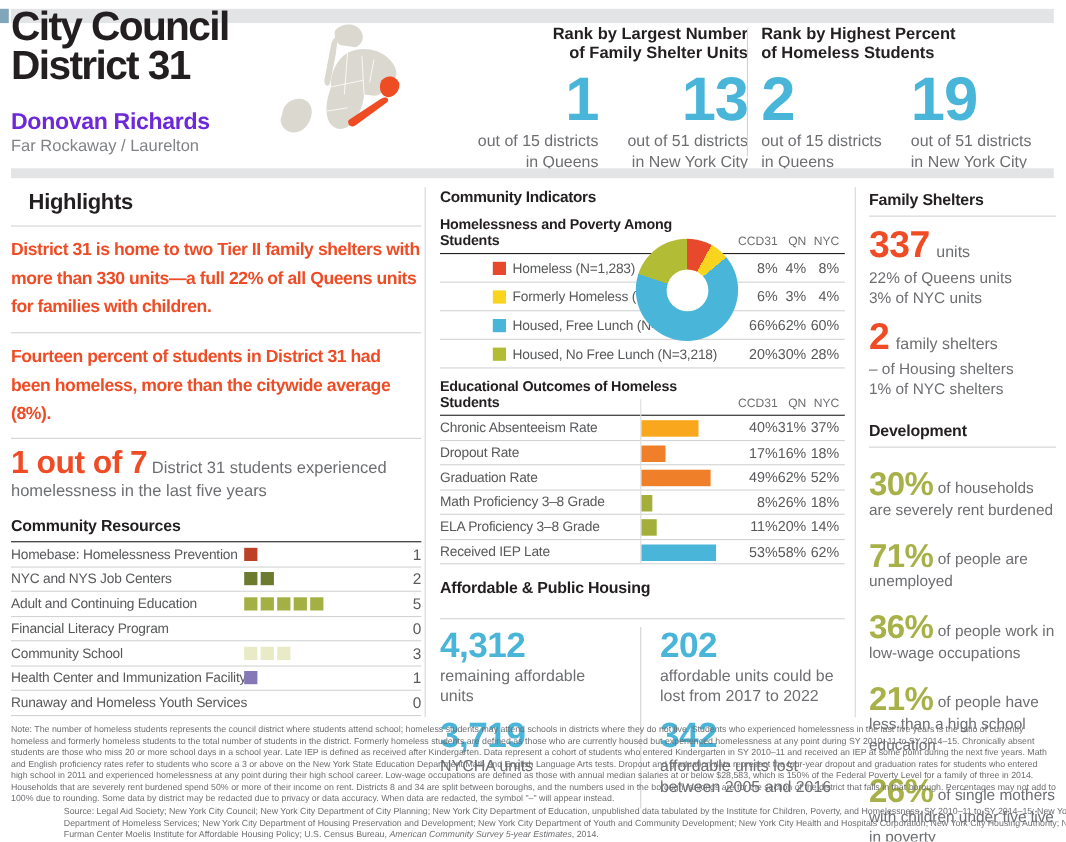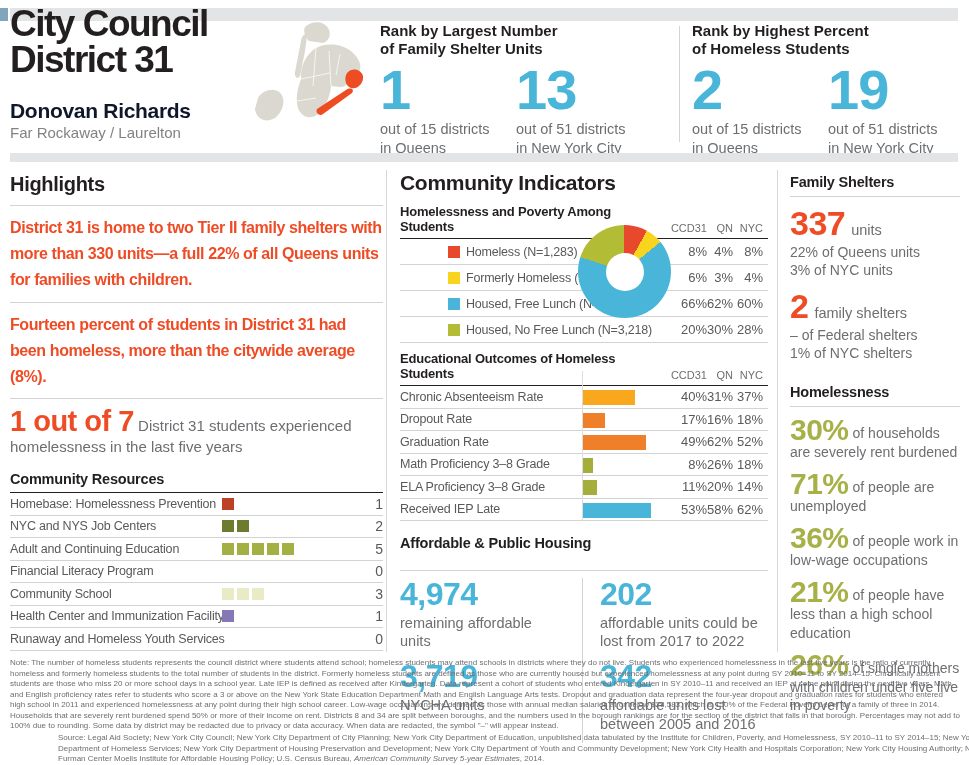--- a/index.html
+++ b/index.html
@@ -12,60 +12,60 @@
   .abs { position:absolute; }
 
   
   .top-bar { left:10px; top:8px; width:948px; height:13px; background:#e3e4e5; }
   .corner-mark { left:0; top:8px; width:8px; height:13px; background:#7fa6ba; }
   .header-sep { left:10px; top:153px; width:948px; height:9px; background:#e3e4e5; }
 
   
   .h1 { left:10px; top:6px; width:270px; font-size:37px; font-weight:bold;
         letter-spacing:-1.5px; line-height:0.96; color:#231f20; }
-  .member { left:10px; top:99px; font-size:21px; font-weight:bold; color:#0f172a; letter-spacing:-0.3px; }
+  .member { left:10px; top:99px; font-size:21px; font-weight:bold; color:#6d28d9; letter-spacing:-0.3px; }
   .nabes  { left:10px; top:124px; font-size:15px; color:#808285; }
   .map-wrap { left:250px; top:18px; width:130px; height:126px; }
 
   .rank-group { top:22px; width:272px; }
-  .rg1 { left:380px; } .rg2 { left:692px; }
+  .rg1 { left:408px;text-align:right; } .rg2 { left:692px; }
   .rank-title { font-size:15px; font-weight:bold; line-height:1.2; color:#231f20; }
   .rank-row { display:flex; margin-top:4px; }
   .rank-block { width:144px; }
   .rank-num { font-size:56px; font-weight:bold; line-height:1.0; color:#49b5d8; letter-spacing:-1px; }
   .rank-cap { margin-top:2px; font-size:14.5px; line-height:1.28; color:#6d6e71; }
   .rank-divider { left:679px; top:26px; width:1px; height:116px; background:#d1d3d4; }
 
   
   .vdiv { top:170px; width:1px; height:482px; background:#d6d7d8; }
   .vdiv1 { left:386px; } .vdiv2 { left:777px; }
 
   
   .col-left { left:10px; top:170px; width:373px; }
   .h2 { font-size:20px; font-weight:bold; letter-spacing:-0.3px; color:#231f20; }
-  .col-left .h2 { margin:3px 0 9px; }
+  .col-left .h2 { margin:3px 16px 9px; }
   .hl-rule { border:none; border-top:1px solid #d1d3d4; }
   .hl-p { margin:9px 0; font-size:16px; font-weight:bold; letter-spacing:-0.4px;
           line-height:1.62; color:#ef4c26; }
   .hl-stat { margin-top:8px; font-size:15px; color:#6d6e71; line-height:1.35; }
   .big-orange { font-size:29px; font-weight:bold; color:#ef4c26; letter-spacing:-0.5px; line-height:1; }
 
   .resources { position:absolute; left:0; top:300px; width:373px; }
   .sec-title { font-size:14.5px; font-weight:bold; letter-spacing:-0.2px; color:#231f20; }
   .res-head { border-bottom:1.5px solid #231f20; padding-bottom:4px; }
   .res-row { display:grid; grid-template-columns:212px 1fr 30px; align-items:center;
              height:22.5px; border-bottom:1px solid #d1d3d4; }
   .res-label { font-size:12.5px; letter-spacing:-0.2px; color:#58595b; white-space:nowrap; }
   .sq-box { display:flex; gap:3px; }
   .sq-box span { width:12px; height:12px; display:block; }
   .res-count { font-size:14px; color:#58595b; text-align:right; }
 
   
   .col-mid { left:400px; top:170px; width:368px; }
-  .col-mid .h2 { font-size:21px; margin:1px 0 9px; }
+  .col-mid .h2 { font-size:14px; margin:1px 0 9px; }
   .tbl { position:relative; }
   .tbl-head { display:grid; grid-template-columns:1fr 40px 26px 30px; align-items:end;
               padding:0 5px 4px 0; border-bottom:1.5px solid #231f20; }
   .tbl-title { font-size:13px; font-weight:bold; letter-spacing:-0.2px; color:#231f20; }
   .tbl-colh { font-size:11px; color:#6d6e71; text-align:right; }
   .tbl-row { display:grid; grid-template-columns:1fr 40px 26px 30px; align-items:center;
              padding-right:5px; border-bottom:1px solid #d1d3d4; }
   .pov .tbl-row { height:26px;padding-left:48px; }
   .out .tbl-row { height:22.5px; position:relative; }
   .row-label { font-size:12.5px; letter-spacing:-0.2px; color:#58595b; display:flex;
@@ -91,21 +91,21 @@
 
   
   .col-right { left:790px; top:170px; width:170px; }
   .rc-head { border-bottom:1px solid #d1d3d4; padding:3px 0 5px; }
   .fs-stat { margin-top:9px; }
   .fs-line1 { display:flex; align-items:baseline; gap:6px; }
   .fs-val { font-size:34px; font-weight:bold; color:#ef4c26; letter-spacing:-0.5px; line-height:1; }
   .fs-suffix { font-size:14.5px; color:#6d6e71; }
   .fs-sub { font-size:14px; color:#6d6e71; line-height:1.32; margin-top:3px; }
   .nbhd { margin-top:17px; }
-  .nb-stat { margin-top:9px; font-size:14px; color:#6d6e71; line-height:1.3; }
+  .nb-stat { margin-top:20px; font-size:14px; color:#6d6e71; line-height:1.3; }
   .nb-val { font-size:30px; font-weight:bold; color:#a7b148; letter-spacing:-0.5px; line-height:0.9;
             margin-right:4px; vertical-align:-2px; }
 
   
   .note { left:10px; top:658px; width:950px; font-size:8px; line-height:1.32; color:#6d6e71; }
   .source { left:10px; top:733px; width:950px; font-size:8px; line-height:1.32; color:#6d6e71;margin-left:48px; }
 </style>
 </head>
 <body>
 
@@ -368,21 +368,21 @@
     </div>
   </div>
 
   <div class="housing">
     <div class="housing-head">
       <span class="sec-title">Affordable &amp; Public Housing</span>
     </div>
     <div class="housing-grid">
       <div class="housing-left">
         <div class="hstat">
-          <div class="hstat-val">4,974</div>
+          <div class="hstat-val">4,312</div>
           <div class="hstat-lab">remaining affordable units</div>
         </div>
         <div class="hstat">
           <div class="hstat-val">3,719</div>
           <div class="hstat-lab">NYCHA units</div>
         </div>
       </div>
       <div class="housing-right">
         <div class="hstat">
           <div class="hstat-val">202</div>
@@ -412,28 +412,28 @@
       <div>3% of NYC units</div>
     </div>
   </div>
 
   <div class="fs-stat">
     <div class="fs-line1">
       <span class="fs-val">2</span>
       <span class="fs-suffix">family shelters</span>
     </div>
     <div class="fs-sub">
-      <div>– of Federal shelters</div>
+      <div>– of Housing shelters</div>
       <div>1% of NYC shelters</div>
     </div>
   </div>
 
   <div class="nbhd">
     <div class="rc-head">
-      <span class="sec-title">Homelessness</span>
+      <span class="sec-title">Development</span>
     </div>
     <p class="nb-stat"><span class="nb-val">30%</span><span>of households are severely rent burdened</span></p>
     <p class="nb-stat"><span class="nb-val">71%</span><span>of people are unemployed</span></p>
     <p class="nb-stat"><span class="nb-val">36%</span><span>of people work in low-wage occupations</span></p>
     <p class="nb-stat"><span class="nb-val">21%</span><span>of people have less than a high school education</span></p>
     <p class="nb-stat"><span class="nb-val">26%</span><span>of single mothers with children under five live in poverty</span></p>
   </div>
 </div>
 
 <div class="abs note">Note: The number of homeless students represents the council district where students attend school; homeless students may attend schools in districts where they do not live. Students who experienced homelessness in the last five years is the ratio of currently homeless and formerly homeless students to the total number of students in the district. Formerly homeless students are defined as those who are currently housed but experienced homelessness at any point during SY 2010–11 to SY 2014–15. Chronically absent students are those who miss 20 or more school days in a school year. Late IEP is defined as received after Kindergarten. Data represent a cohort of students who entered Kindergarten in SY 2010–11 and received an IEP at some point during the next five years. Math and English proficiency rates refer to students who score a 3 or above on the New York State Education Department Math and English Language Arts tests. Dropout and graduation data represent the four-year dropout and graduation rates for students who entered high school in 2011 and experienced homelessness at any point during their high school career. Low-wage occupations are defined as those with annual median salaries at or below $28,583, which is 150% of the Federal Poverty Level for a family of three in 2014. Households that are severely rent burdened spend 50% or more of their income on rent. Districts 8 and 34 are split between boroughs, and the numbers used in the borough rankings are for the section of the district that falls in that borough. Percentages may not add to 100% due to rounding. Some data by district may be redacted due to privacy or data accuracy. When data are redacted, the symbol "–" will appear instead.</div>

